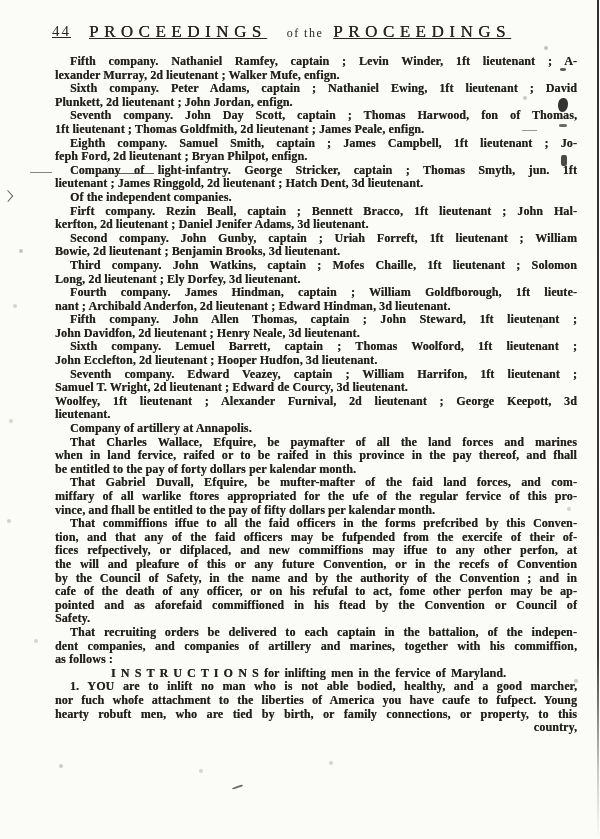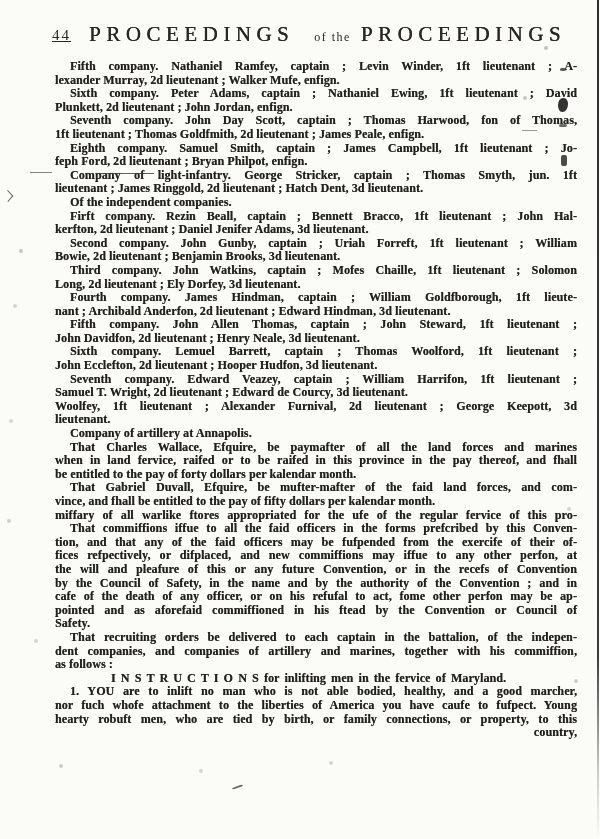--- a/index.html
+++ b/index.html
@@ -19,24 +19,25 @@
     white-space: nowrap;
     color: #2a2722;
   }
   .page-num {
     font-size: 15px;
     letter-spacing: 2px;
     vertical-align: 1px;
     text-decoration: underline;
   }
   .title-caps {
-    font-size: 21px;
+    font-size: 17px;
     letter-spacing: 5.5px;
     margin-left: 18px;
     text-shadow: 0.3px 0 0 currentColor;
+    text-decoration: underline;
   }
   .title-caps.second { margin-left: 8px; }
   .title-mid {
     font-size: 12px;
     letter-spacing: 1.5px;
     margin-left: 20px;
     margin-right: 2px;
   }
 
   
@@ -129,22 +130,22 @@
       <div class="line">John Ecclefton, 2d lieutenant ; Hooper Hudfon, 3d lieutenant.</div>
       <div class="line f j">Seventh company. Edward Veazey, captain ; William Harrifon, 1ft lieutenant ;</div>
       <div class="line">Samuel T. Wright, 2d lieutenant ; Edward de Courcy, 3d lieutenant.</div>
       <div class="line j">Woolfey, 1ft lieutenant ; Alexander Furnival, 2d lieutenant ; George Keepott, 3d</div>
       <div class="line">lieutenant.</div>
       <div class="line f">Company of artillery at Annapolis.</div>
       <div class="line f j">That Charles Wallace, Efquire, be paymafter of all the land forces and marines</div>
       <div class="line j">when in land fervice, raifed or to be raifed in this province in the pay thereof, and fhall</div>
       <div class="line">be entitled to the pay of forty dollars per kalendar month.</div>
       <div class="line f j">That Gabriel Duvall, Efquire, be mufter-mafter of the faid land forces, and com-</div>
+      <div class="line j">miffary of all warlike ftores appropriated for the ufe of the regular fervice of this pro-</div>
       <div class="line">vince, and fhall be entitled to the pay of fifty dollars per kalendar month.</div>
-      <div class="line j">miffary of all warlike ftores appropriated for the ufe of the regular fervice of this pro-</div>
       <div class="line f j">That commiffions iffue to all the faid officers in the forms prefcribed by this Conven-</div>
       <div class="line j">tion, and that any of the faid officers may be fufpended from the exercife of their of-</div>
       <div class="line j">fices refpectively, or difplaced, and new commiffions may iffue to any other perfon, at</div>
       <div class="line j">the will and pleafure of this or any future Convention, or in the recefs of Convention</div>
       <div class="line j">by the Council of Safety, in the name and by the authority of the Convention ; and in</div>
       <div class="line j">cafe of the death of any officer, or on his refufal to act, fome other perfon may be ap-</div>
       <div class="line j">pointed and as aforefaid commiffioned in his ftead by the Convention or Council of</div>
       <div class="line">Safety.</div>
       <div class="line f j">That recruiting orders be delivered to each captain in the battalion, of the indepen-</div>
       <div class="line j">dent companies, and companies of artillery and marines, together with his commiffion,</div>

